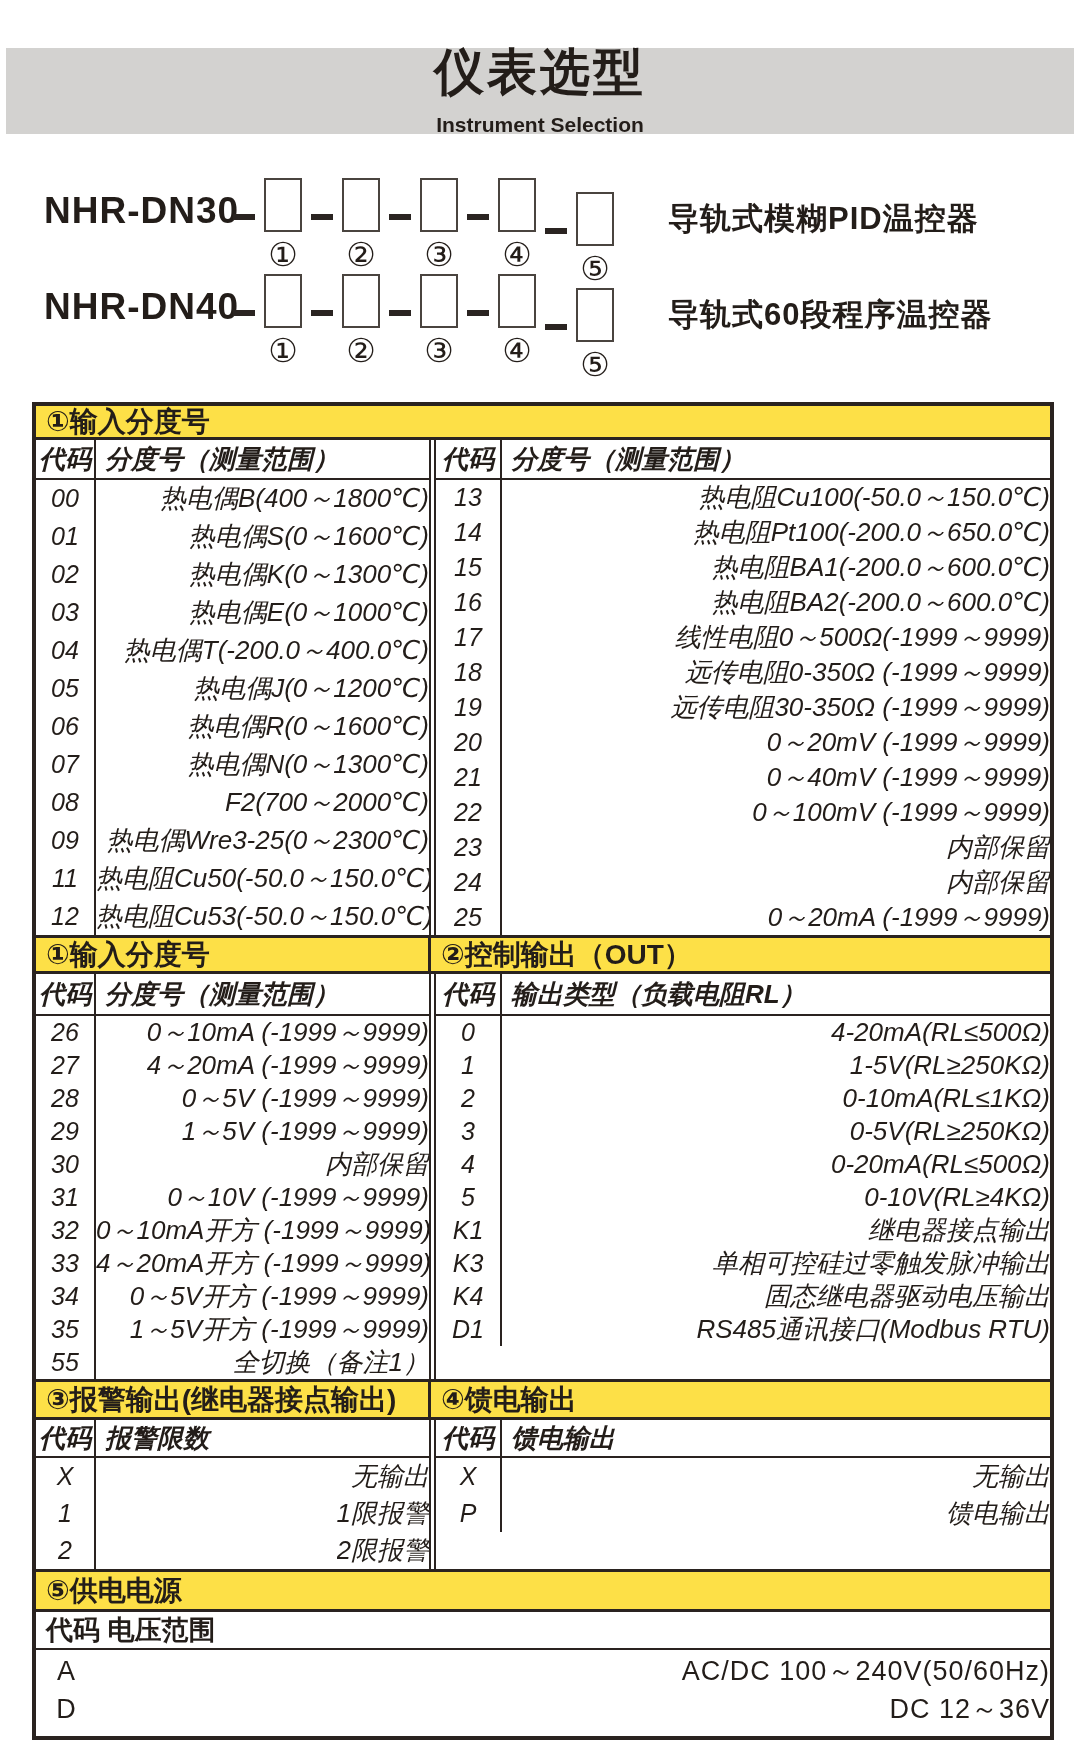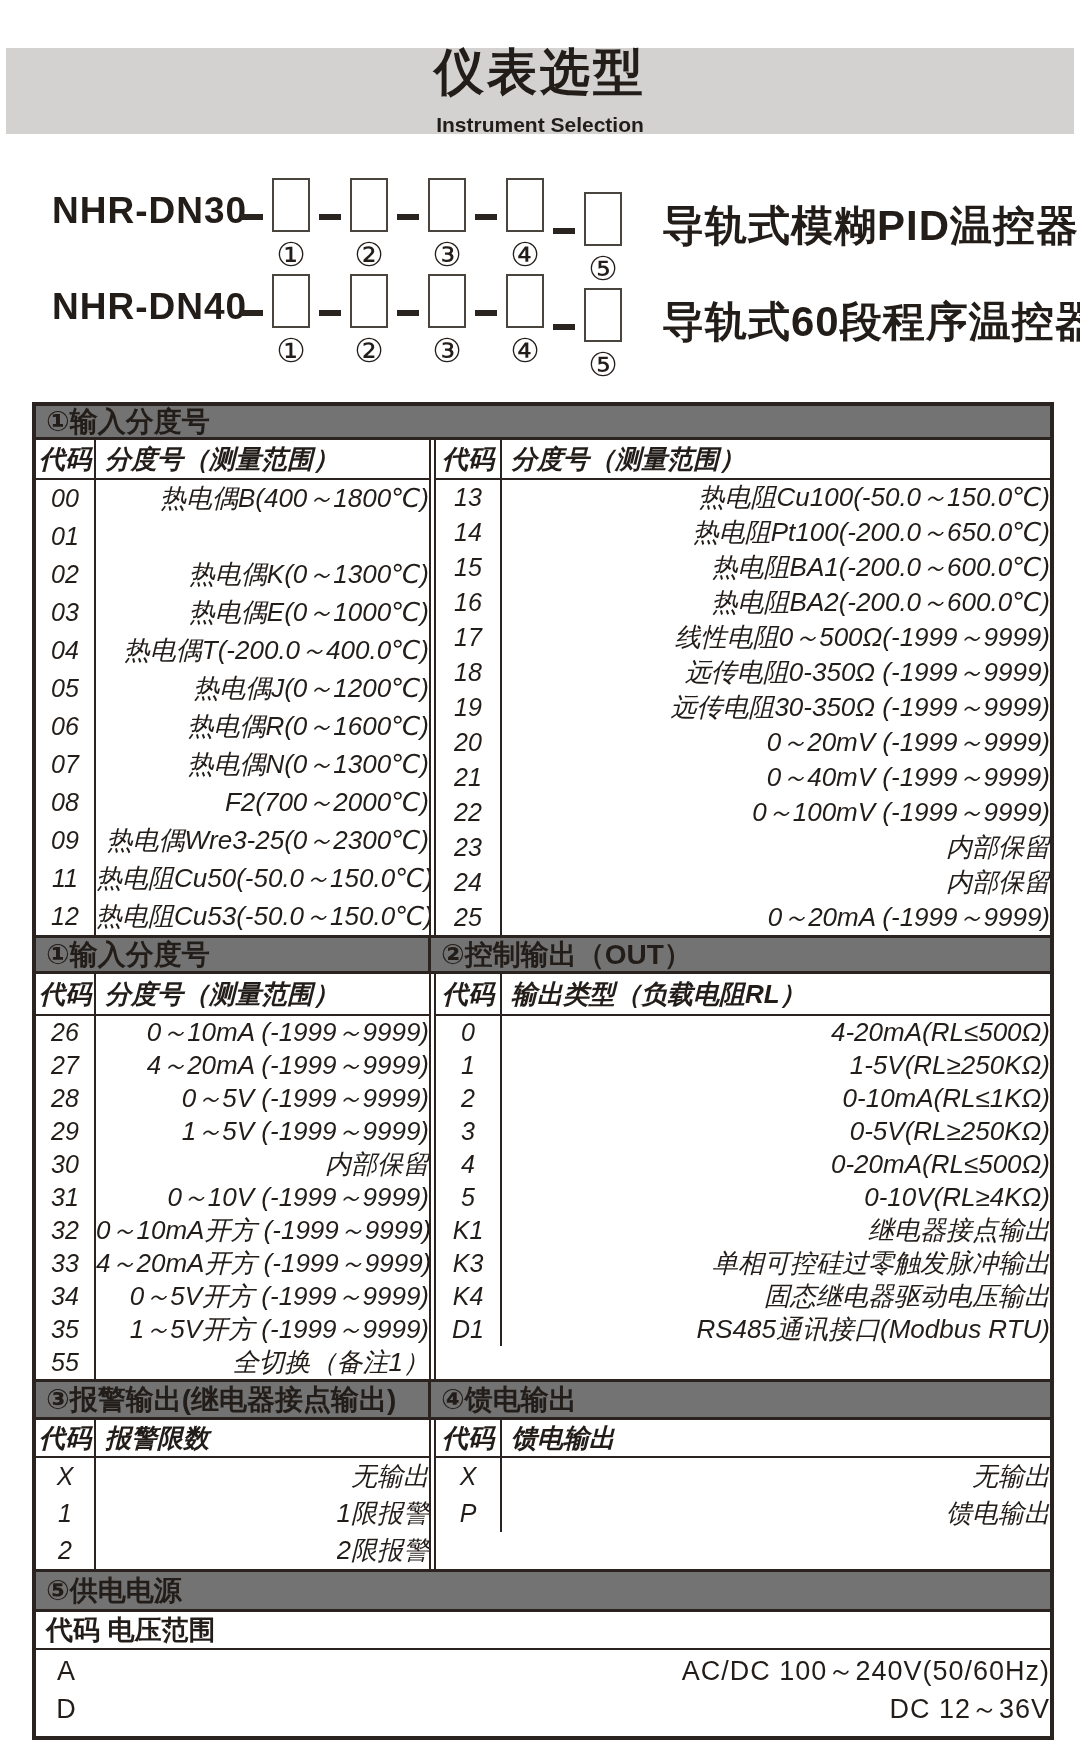--- a/index.html
+++ b/index.html
@@ -10,42 +10,42 @@
   }
   
   .banner{
     position:absolute;left:6px;right:6px;top:48px;height:86px;
     background:#d3d2d0;display:flex;flex-direction:column;
     align-items:center;justify-content:center;
   }
   .banner .cn{font-size:50px;font-weight:bold;letter-spacing:3px;line-height:52px;}
   .banner .en{font-size:21px;font-weight:bold;line-height:22px;margin-top:16px;}
   
-  .models{position:absolute;left:52px;top:178px;width:1010px;}
+  .models{position:absolute;left:44px;top:178px;width:1010px;}
   .model-row{display:flex;align-items:flex-start;margin-bottom:4px;height:92px;}
   .model-prefix{
     font-size:37px;font-weight:bold;letter-spacing:1px;
     width:182px;margin-top:12px;white-space:nowrap;
   }
   .dash{width:22px;height:6px;background:#2a2421;margin:36px 7px 0 7px;flex:none;}
   .grp{display:flex;flex-direction:column;align-items:center;width:42px;flex:none;}
   .grp .box{width:38px;height:54px;border:2px solid #4a443f;background:#fff;box-sizing:border-box;}
   .grp .mark{font-size:33px;line-height:36px;margin-top:5px;font-weight:normal;}
   .grp.low{transform:translateY(14px);}
   .dash.low{transform:translateY(14px);}
-  .model-desc{font-size:42px;font-weight:600;margin-left:38px;margin-top:20px;white-space:nowrap;letter-spacing:1px;}
+  .model-desc{font-size:31px;font-weight:600;margin-left:52px;margin-top:20px;white-space:nowrap;letter-spacing:1px;}
   
   .seltable{
     position:absolute;left:32px;top:402px;width:1022px;height:1338px;
     border:4px solid #2a2320;box-sizing:border-box;background:#fff;
     display:flex;flex-direction:column;
   }
   .sect{display:flex;flex-direction:column;flex:none;box-sizing:border-box;}
   .band{
-    background:#737373;border-bottom:3px solid #2a2320;box-sizing:border-box;
+    background:#fde047;border-bottom:3px solid #2a2320;box-sizing:border-box;
     display:flex;align-items:center;font-weight:bold;font-size:28px;
   }
   .band .bandcell{padding-left:10px;box-sizing:border-box;display:flex;align-items:center;height:100%;}
   .band .bandcell.bl{width:395px;flex:none;border-right:3px solid #2a2320;}
   .band .bandcell.br{flex:1;}
   .body{display:flex;flex:1;min-height:0;}
   .half{display:flex;flex-direction:column;box-sizing:border-box;min-width:0;font-style:italic;}
   .half-l{width:395px;flex:none;border-right:2px solid #2a2320;}
   .half-r{flex:1;border-left:2px solid #2a2320;margin-left:3px;}
   .colhdr{
@@ -170,20 +170,21 @@
           <div class="code">代码</div>
           <div class="desc">分度号（测量范围）</div>
         </div>
         <div class="rows">
             <div class="trow">
               <div class="code">00</div>
               <div class="desc">热电偶B(400～1800℃)</div>
             </div>
             <div class="trow">
               <div class="code">01</div>
+              <div class="desc">热电偶S(0～1600℃)</div>
             </div>
             <div class="trow">
               <div class="code">02</div>
               <div class="desc">热电偶K(0～1300℃)</div>
             </div>
             <div class="trow">
               <div class="code">03</div>
               <div class="desc">热电偶E(0～1000℃)</div>
             </div>
             <div class="trow">

